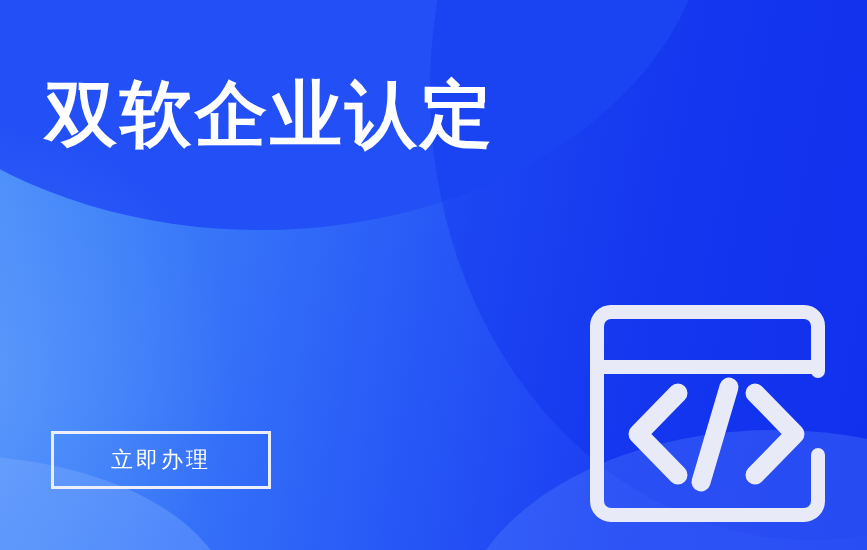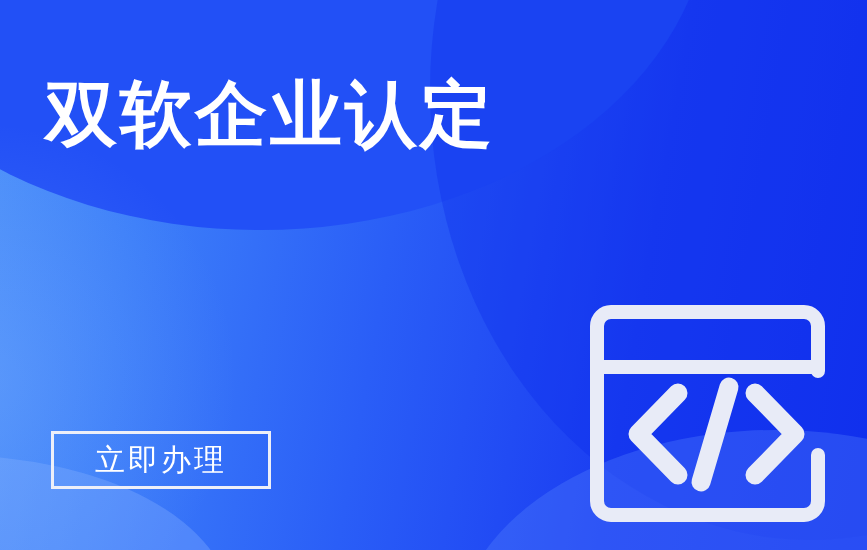--- a/index.html
+++ b/index.html
@@ -112,21 +112,21 @@
   .cta-button {
     position: absolute;
     left: 51px;
     top: 431px;
     width: 220px;
     height: 58px;
     box-sizing: border-box;
     border: 3px solid #EDEFF8;
     background: transparent;
     color: #FFFFFF;
-    font-size: 30px;
+    font-size: 22px;
     letter-spacing: 3px;
     font-family: inherit;
     display: flex;
     align-items: center;
     justify-content: center;
     cursor: pointer;
     padding: 0;
     white-space: nowrap;
   }
 

